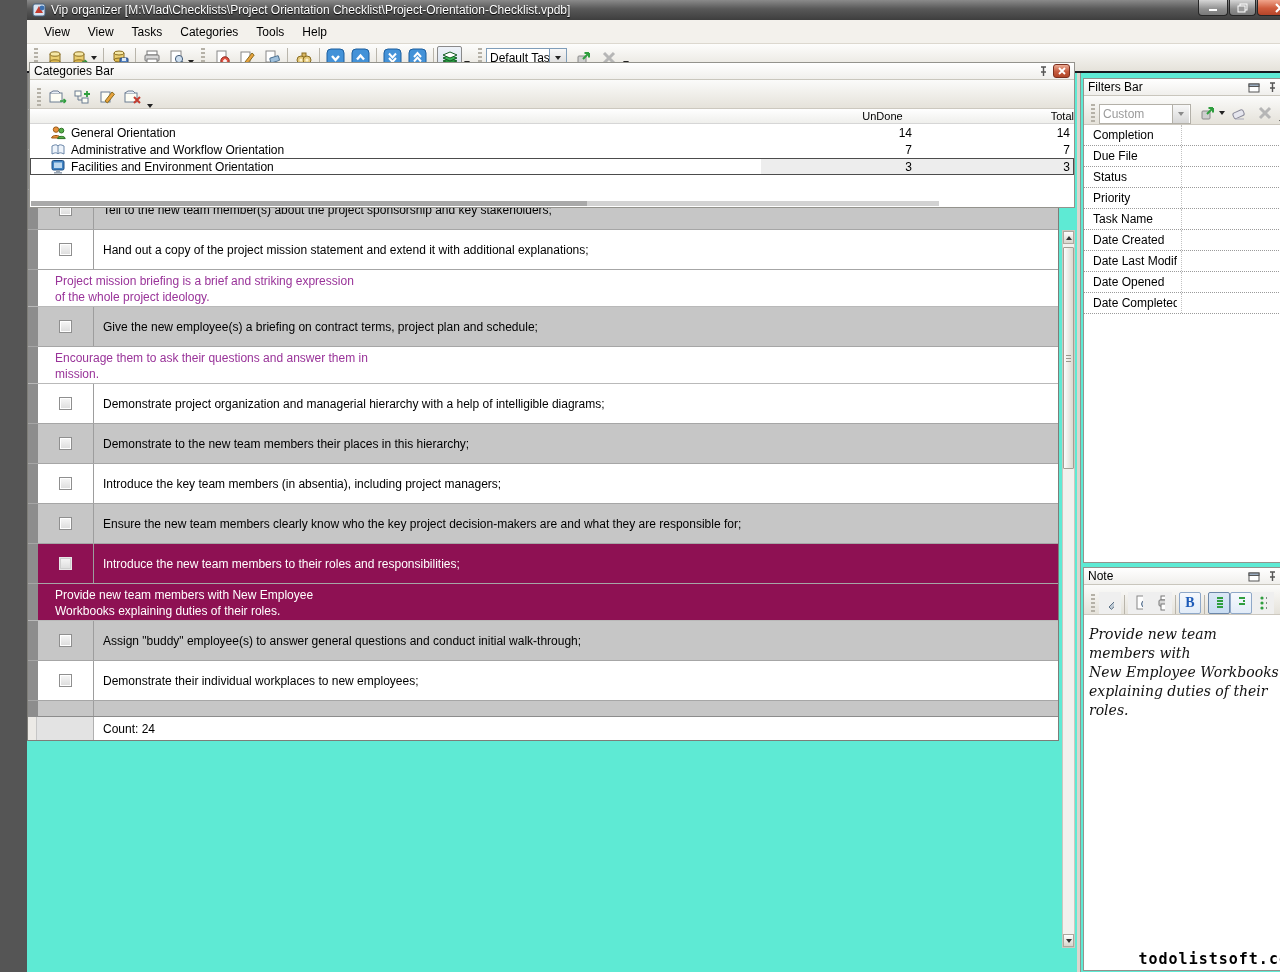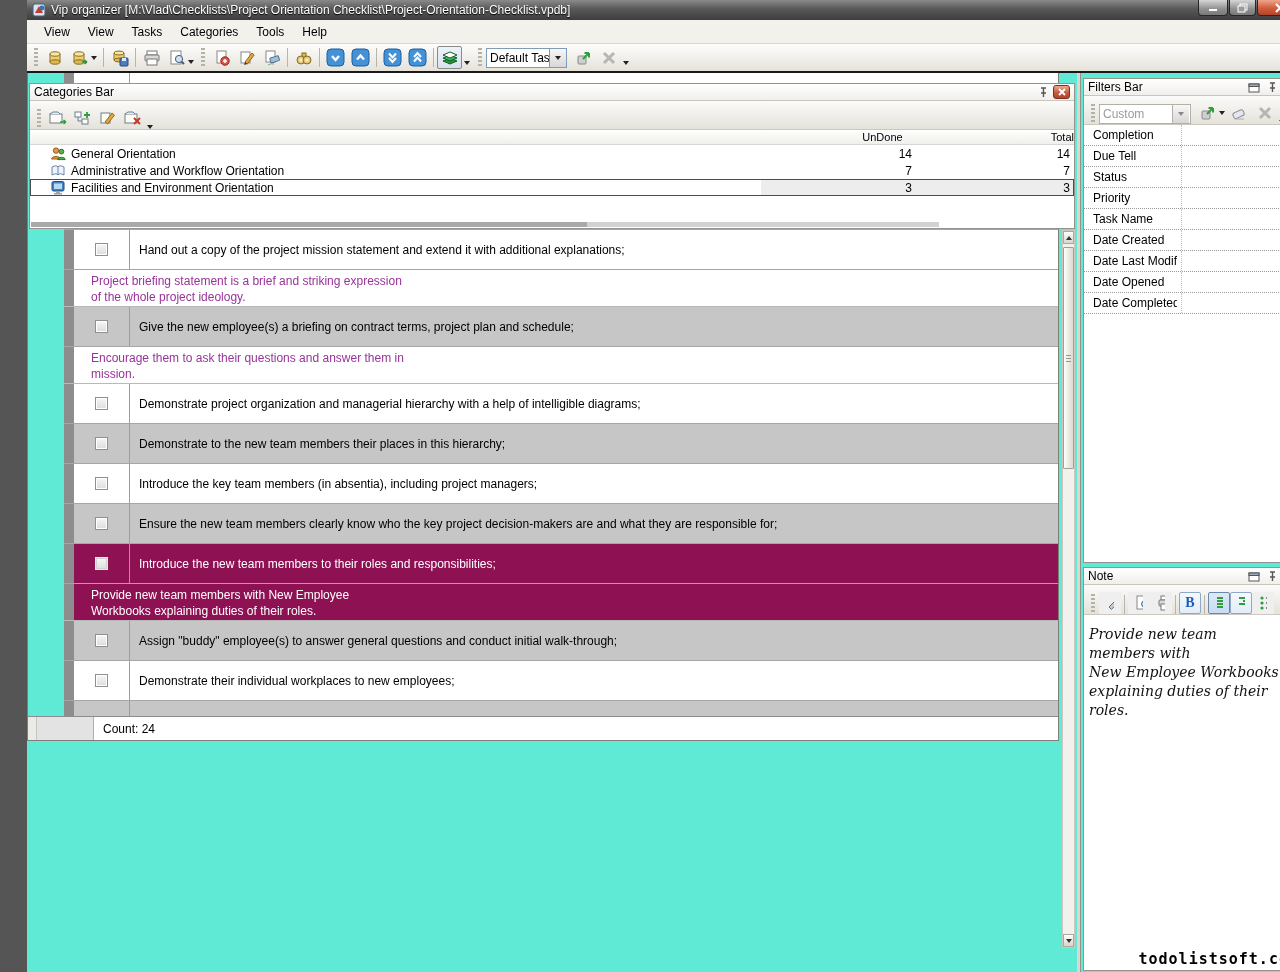--- a/index.html
+++ b/index.html
@@ -29,21 +29,21 @@
   .combo.disabled .val{color:#9b9b9b;}
   .combo.disabled .cbtn{border-left-color:#b3b0a8;}
   
   .panel{position:absolute;background:#fff;border:1px solid #94938d;}
   .phead{height:17px;background:linear-gradient(#ffffff,#f0efec);border-bottom:1px solid #c9c6bd;display:flex;align-items:center;padding:0 4px;}
   .phead .sp{flex:1;}
   .pbtn{width:16px;height:14px;display:flex;align-items:center;justify-content:center;margin-left:2px;}
   .closebtn{width:17px;height:14px;background:linear-gradient(#ecab93,#c65b3e 55%,#b04628);border:1px solid #7c2f1d;border-radius:3px;margin-left:2px;display:flex;align-items:center;justify-content:center;}
   .ptoolbar{height:29px;background:linear-gradient(#fbfbfa,#e5e2da);border-bottom:1px solid #ccc8bf;display:flex;align-items:flex-end;padding:0 3px;}
   
-  #categories-panel{left:2px;top:83px;width:1046px;height:146px;}
+  #categories-panel{left:2px;top:62px;width:1046px;height:146px;}
   .cthead{height:15px;display:flex;font-size:11px;background:linear-gradient(#ffffff,#efefec);border-bottom:1px solid #d6d6d6;align-items:center;gap:44px;}
   .cthead .c1{width:731px;}
   .cthead .c2{width:155px;text-align:center;}
   .cthead .c3{flex:1;text-align:right;}
   .ctrow{height:17px;display:flex;align-items:center;}
   .ctrow .c1{width:731px;display:flex;align-items:center;padding-left:20px;overflow:hidden;white-space:nowrap;}
   .ctrow .c2{width:155px;text-align:right;padding-right:4px;}
   .ctrow .c3{flex:1;text-align:right;padding-right:4px;}
   .ctrow.selrow{outline:1px solid #4c4c4c;outline-offset:-1px;background:#fff;}
   .ctrow.selrow .c2,.ctrow.selrow .c3{background:#ededed;height:100%;display:flex;align-items:center;justify-content:flex-end;}
@@ -53,21 +53,21 @@
   
   #task-panel{left:2px;top:230px;width:1032px;height:741px;border:1px solid #7e7d78;display:flex;flex-direction:column;}
   .gband{height:23px;background:#000;display:flex;align-items:center;padding-left:6px;flex:0 0 auto;}
   .gbox{background:#fff;border:1px solid #4a4a4a;height:19px;display:flex;align-items:center;padding:0 7px;font-weight:bold;gap:7px;}
   .sorttri{width:0;height:0;border-left:4px solid transparent;border-right:4px solid transparent;border-bottom:6px solid #b8b8b8;}
   .chead{height:27px;display:flex;background:linear-gradient(#ffffff,#e3e3e3);border-bottom:1px solid #9e9e9e;font-weight:bold;align-items:center;flex:0 0 auto;}
   .chead .done{width:67px;display:flex;justify-content:center;}
   .chead .name{flex:1;display:flex;justify-content:center;}
   .grow{height:19px;background:var(--group);color:#ececec;display:flex;align-items:center;flex:0 0 auto;}
   .gminus{width:11px;height:11px;background:#fff;border:1px solid #5f5f5f;color:#333;font-size:9px;line-height:9px;text-align:center;margin:0 7px 0 4px;font-weight:bold;}
-  #task-rows{flex:1 1 auto;overflow:hidden;padding-left:36px;}
+  #task-rows{flex:1 1 auto;overflow:hidden;}
   .trow{height:40px;display:flex;border-bottom:1px solid #a6a6a6;background:#fff;}
   .trow.gray{background:var(--alt);}
   .trow.sel{background:var(--sel);color:#fff;}
   .trow .ind{width:10px;background:var(--group);flex:0 0 auto;}
   .trow .donec{width:56px;border-right:1px solid #9d9d9d;display:flex;align-items:center;justify-content:center;flex:0 0 auto;}
   .trow .namec{flex:1;display:flex;align-items:center;padding-left:9px;overflow:hidden;white-space:nowrap;}
   .trow.spacer{height:17px;border-bottom:none;}
   .nrow{height:37px;display:flex;border-bottom:1px solid #b9b9b9;background:#fff;}
   .nrow .ind{width:10px;background:var(--group);flex:0 0 auto;}
   .nrow .ntext{padding:3px 0 0 17px;line-height:16px;color:var(--notec);}
@@ -428,21 +428,21 @@
         <div class="trow">
         <div class="ind"></div>
         <div class="donec">
             <span class="cb"></span>
           </div>
         <div class="namec">Hand out a copy of the project mission statement and extend it with additional explanations;</div>
         </div>
         <div class="nrow">
         <div class="ind"></div>
         <div class="ntext">
-            <div>Project briefing statement is a brief and striking expression</div>
+            <div>Project mission briefing is a brief and striking expression</div>
             <div>of the whole project ideology.</div>
           </div>
         </div>
         <div class="trow gray">
         <div class="ind"></div>
         <div class="donec">
             <span class="cb"></span>
           </div>
         <div class="namec">Give the new employee(s) a briefing on contract terms, project plan and schedule;</div>
         </div>
@@ -586,21 +586,21 @@
     <div id="filter-rows">
         <div class="frow">
      <span class="flabel">Completion</span>
      <span class="fdiv"></span>
      <span class="fvalue"></span>
      <span class="fdd">
             <span class="caret"></span>
           </span>
    </div>
         <div class="frow">
-     <span class="flabel">Due Tell</span>
+     <span class="flabel">Due File</span>
      <span class="fdiv"></span>
      <span class="fvalue"></span>
      <span class="fdd">
             <span class="caret"></span>
           </span>
    </div>
         <div class="frow">
      <span class="flabel">Status</span>
      <span class="fdiv"></span>
      <span class="fvalue"></span>

